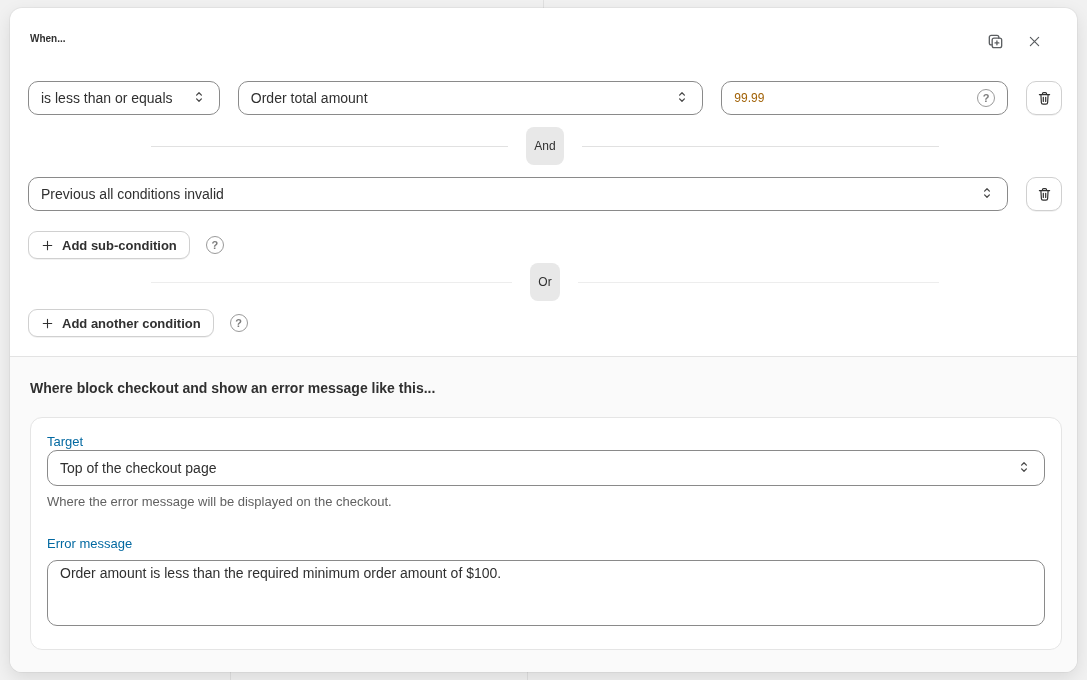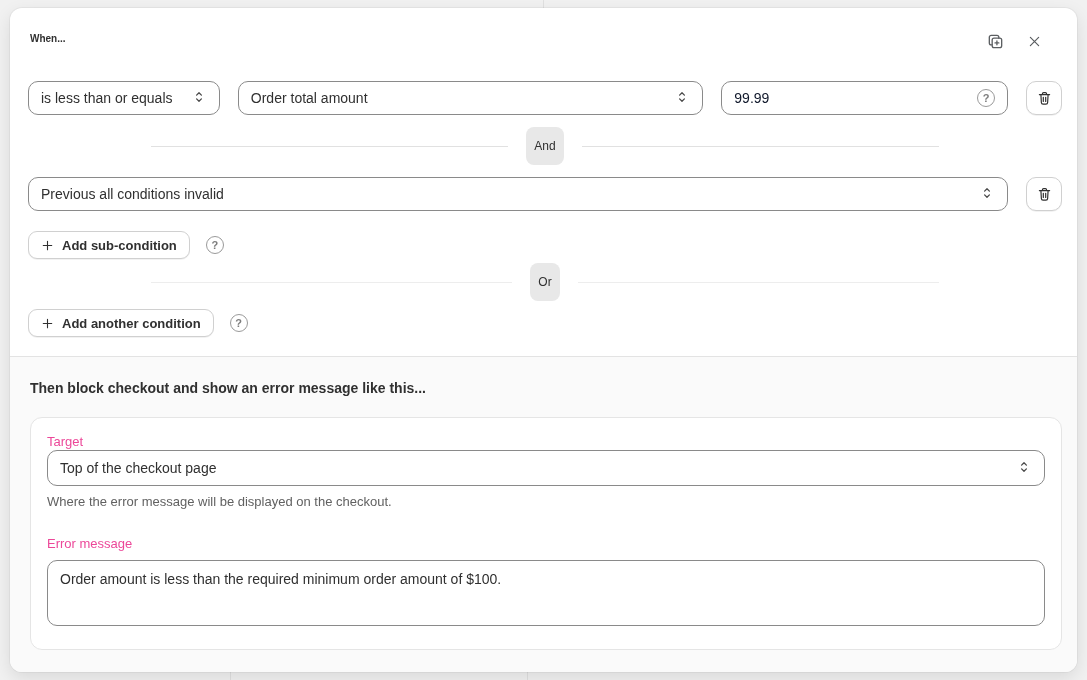--- a/index.html
+++ b/index.html
@@ -34,21 +34,21 @@
     height:34px; border:1px solid #8a8a8a; border-radius:10px; background:#fff;
     display:flex; align-items:center; padding:0 12px; font-size:14px; color:#303030;
   }
   .sel { cursor:pointer; justify-content:space-between; gap:10px; }
   .sel .sel-label { white-space:nowrap; overflow:hidden; }
   .w-field1 { width:466px; }
   .w-op     { width:192px; }
   .w-val    { width:287px; }
   .w-full   { flex:1; }
   .val-input input {
-    border:none; outline:none; flex:1; font-size:14px; color:#0f172a;
+    border:none; outline:none; flex:1; font-size:12px; color:#a16207;
     font-family:"Liberation Sans", sans-serif; background:transparent; min-width:0;
   }
   .icon-btn {
     width:36px; height:34px; flex:0 0 36px; border:1px solid #d0d0d0; border-radius:10px;
     background:#fff; display:flex; align-items:center; justify-content:center;
     cursor:pointer; box-shadow:0 1px 0 rgba(0,0,0,0.05);
   }
 
   .separator { width:788px; margin:20px auto; display:flex; align-items:center; gap:18px; height:22px; }
   .separator .line { flex:1; height:1px; background:#e1e1e1; }
@@ -76,27 +76,27 @@
 
   .then-section {
     border-top:1px solid #e3e3e3; background:#fafafa; flex:1;
     padding:22px 15px 22px 20px;
   }
   .then-heading { font-size:14px; font-weight:700; line-height:18px; }
   .then-card {
     margin-top:20px; background:#fff; border:1px solid #e5e5e5; border-radius:12px;
     padding:16px; height:233px;
   }
-  .field-label { font-size:13px; color:#ec4899; line-height:16px; }
+  .field-label { font-size:13px; color:#0369a1; line-height:16px; }
   .then-card .sel { height:36px; }
   .help-text { margin-top:8px; font-size:13px; color:#616161; line-height:16px; }
   .field-label.second { margin-top:26px; }
   .msg-area {
     margin-top:8px; width:100%; height:66px; resize:none;
-    border:1px solid #8a8a8a; border-radius:10px; padding:9px 12px;
+    border:1px solid #8a8a8a; border-radius:10px; padding:3px 12px;
     font-family:"Liberation Sans", sans-serif; font-size:14px; color:#303030;
     line-height:18px; outline:none; background:#fff; display:block;
   }
 </style>
 </head>
 <body>
 
 <div class="bg-line top"></div>
 <div class="bg-line b1"></div>
 <div class="bg-line b2"></div>
@@ -204,21 +204,21 @@
           <path d="M10 3.5v13M3.5 10h13"></path>
         </svg>
         <span>Add another condition</span>
       </button>
       <span class="qicon">?</span>
     </div>
 
   </div>
 
   <div class="then-section">
-    <div class="then-heading">Then block checkout and show an error message like this...</div>
+    <div class="then-heading">Where block checkout and show an error message like this...</div>
 
     <div class="then-card">
       <div class="field-label">Target</div>
       <div class="sel">
         <span class="sel-label">Top of the checkout page</span>
         <span>
           <svg width="16" height="16" viewBox="0 0 20 20" fill="none" stroke="#4a4a4a" stroke-width="1.6" stroke-linecap="round" stroke-linejoin="round">
             <path d="M7 7.6 10 4.6l3 3"></path>
               <path d="M7 12.4l3 3 3-3"></path>
           </svg>

